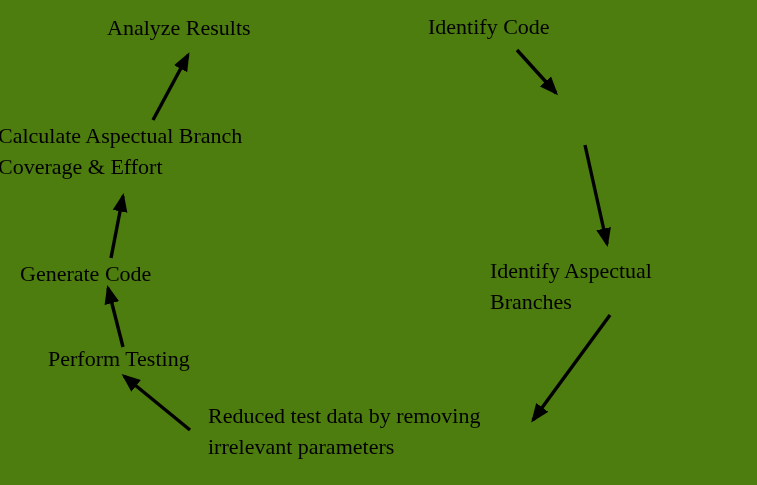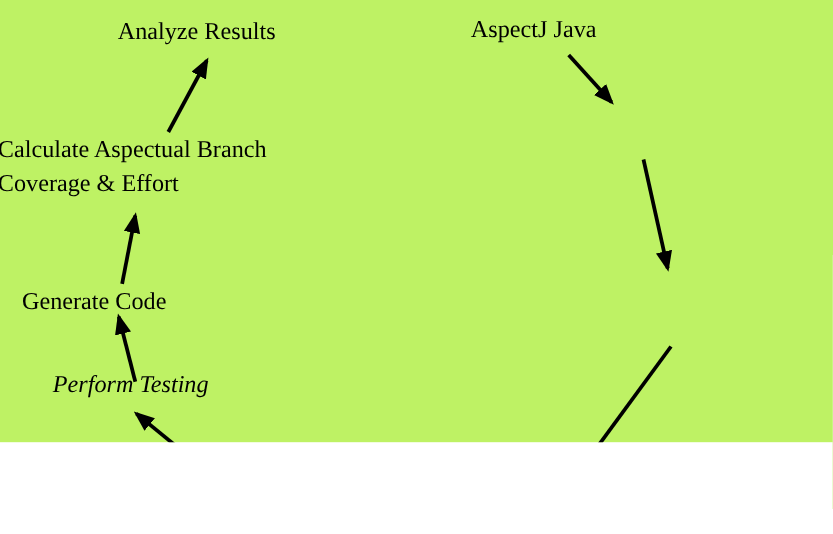--- a/index.html
+++ b/index.html
@@ -3,39 +3,39 @@
 <meta charset="utf-8">
 <style>
   html, body { margin: 0; padding: 0; }
   body {
     width: 757px; height: 485px;
     background: #ffffff;
     font-family: "Liberation Serif", serif;
   }
   #canvas {
     position: relative;
-    width: 757px; height: 402px;
+    width: 757px; height: 485px;
     overflow: hidden;
-    background: #bef264;
+    background: #4d7c0f;
   }
   #arrow-layer { position: absolute; left: 0; top: 0; }
   .node {
     position: absolute;
     font-size: 22px;
     line-height: 31px;
     color: #000000;
     white-space: pre-line;
   }
   #n-analyze   { left: 107px; top: 12px; }
   #n-aspectj   { left: 428px; top: 11px; }
   #n-calculate { left: -2px;  top: 120px; }
   #n-java      { left: 525px; top: 112px; }
   #n-generate  { left: 20px;  top: 258px; }
   #n-identify  { left: 490px; top: 255px; }
-  #n-perform   { left: 48px;  top: 333px; font-style: italic; }
+  #n-perform   { left: 48px;  top: 343px; }
   #n-reduced   { left: 208px; top: 400px; }
 </style>
 </head>
 <body>
 
 <div id="canvas">
 
   <svg id="arrow-layer" width="757" height="485" viewBox="0 0 757 485">
     <defs>
       <marker id="ah" markerWidth="6" markerHeight="5" refX="4.6" refY="2.2" orient="auto">
@@ -46,25 +46,29 @@
       <line x1="517" y1="50" x2="556" y2="93" stroke="#000000" stroke-width="3.4" marker-end="url(#ah)"></line>
       <line x1="585" y1="145" x2="607" y2="244" stroke="#000000" stroke-width="3.4" marker-end="url(#ah)"></line>
       <line x1="610" y1="315" x2="533" y2="420" stroke="#000000" stroke-width="3.4" marker-end="url(#ah)"></line>
       <line x1="190" y1="430" x2="124" y2="376" stroke="#000000" stroke-width="3.4" marker-end="url(#ah)"></line>
       <line x1="123" y1="347" x2="108" y2="288" stroke="#000000" stroke-width="3.4" marker-end="url(#ah)"></line>
       <line x1="111" y1="258" x2="123" y2="196" stroke="#000000" stroke-width="3.4" marker-end="url(#ah)"></line>
     </svg>
 
   <div class="node" id="n-analyze">Analyze Results</div>
 
-  <div class="node" id="n-aspectj">AspectJ Java</div>
+  <div class="node" id="n-aspectj">Identify Code</div>
 
   <div class="node" id="n-calculate">Calculate Aspectual Branch
 Coverage &amp; Effort</div>
 
 
   <div class="node" id="n-generate">Generate Code</div>
 
+  <div class="node" id="n-identify">Identify Aspectual
+Branches</div>
 
   <div class="node" id="n-perform">Perform Testing</div>
 
+  <div class="node" id="n-reduced">Reduced test data by removing
+irrelevant parameters</div>
 
 </div>
 
 </body></html>

